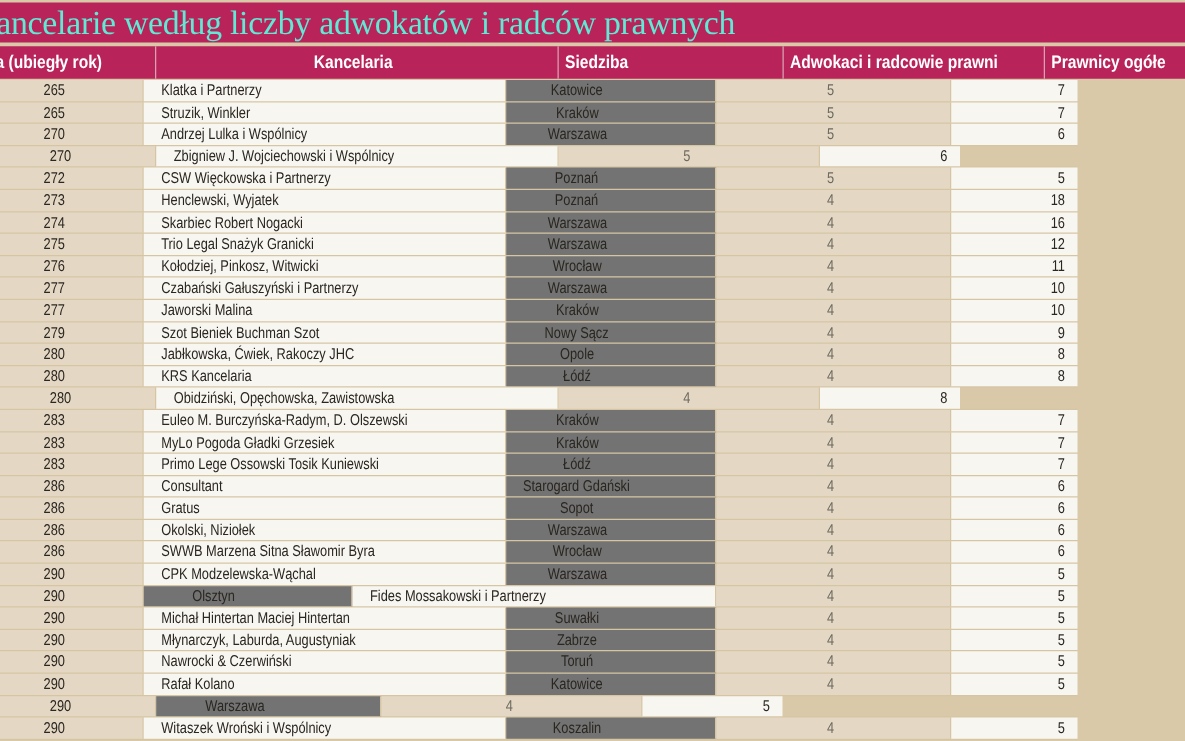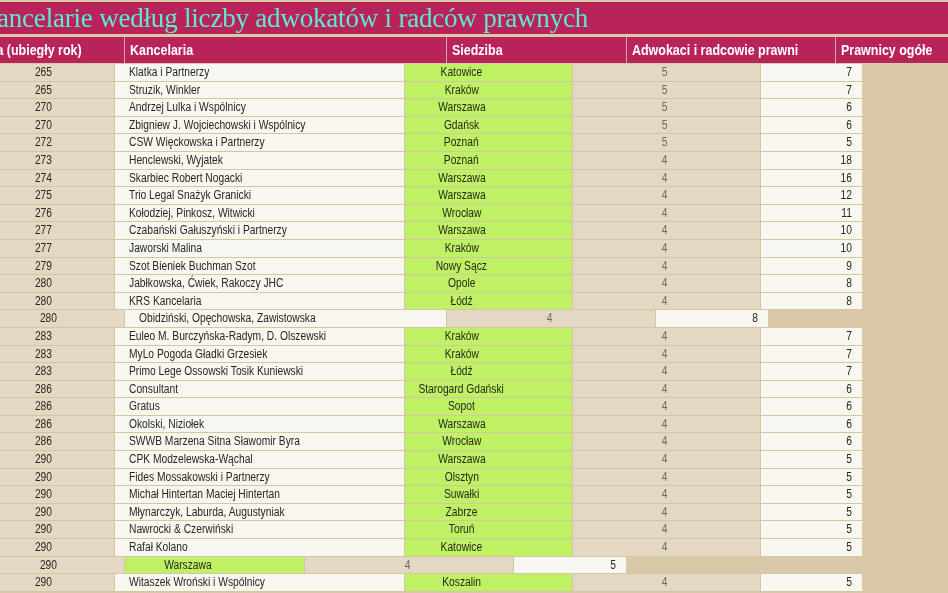--- a/index.html
+++ b/index.html
@@ -32,21 +32,21 @@
     font-size: 14.5px;
     line-height: 26px;
     white-space: nowrap;
     overflow: hidden;
     border-right: 1px solid #d7a0b3;
     padding-left: 5px;
     transform-origin: left center;
   }
   .hcell.c1 { width: 125px; padding-left: 0; }
   .hcell.c1 span { position: relative; left: -14px; }
-  .hcell.c2 { width: 322px; }
+  .hcell.c2 { width: 322px; text-align: center; }
   .hcell.c3 { width: 180px; }
   .hcell.c4 { width: 209px; }
   .hcell.c5 { width: 112px; border-right: none; }
   .hcell span { display: inline-block; transform: scaleX(0.86); transform-origin: left center; }
 
   .table {
     position: absolute; left: 0; top: 64px; width: 862px;
   }
   .row {
     display: flex; height: 16.6px;
@@ -59,21 +59,21 @@
     color: #2a2620;
     white-space: nowrap;
     overflow: hidden;
     border-right: 1px solid #d6c5a3;
   }
   .cell span { display: inline-block; transform: scaleX(0.82); }
   .cell.c1 { width: 125px; background: #e4d8c4; text-align: center; padding-right: 28px; }
   .cell.c1 span { transform-origin: center center; }
   .cell.c2 { width: 322px; background: #f8f6f1; padding-left: 14px; }
   .cell.c2 span { transform-origin: left center; }
-  .cell.c3 { width: 180px; background: #bef264; text-align: center; padding-right: 54px; }
+  .cell.c3 { width: 180px; background: #737373; text-align: center; padding-right: 54px; }
   .cell.c3 span { transform-origin: center center; }
   .cell.c4 { width: 209px; background: #e4d8c4; text-align: center; color: #6e6a60; padding-right: 4px; }
   .cell.c5 { width: 112px; background: #f8f6f1; text-align: right; padding-right: 10px; border-right: none; }
   .cell.c5 span { transform-origin: right center; }
 </style>
 </head>
 <body>
 
 <div class="title-band">
   <span>ancelarie według liczby adwokatów i radców prawnych</span>
@@ -105,21 +105,20 @@
     <div class="row">
       <div class="cell c1"><span>270</span></div>
       <div class="cell c2"><span>Andrzej Lulka i Wspólnicy</span></div>
       <div class="cell c3"><span>Warszawa</span></div>
       <div class="cell c4"><span>5</span></div>
       <div class="cell c5"><span>6</span></div>
     </div>
     <div class="row">
       <div class="cell c1"><span>270</span></div>
       <div class="cell c2"><span>Zbigniew J. Wojciechowski i Wspólnicy</span></div>
-      <div class="cell c3"><span>Gdańsk</span></div>
       <div class="cell c4"><span>5</span></div>
       <div class="cell c5"><span>6</span></div>
     </div>
     <div class="row">
       <div class="cell c1"><span>272</span></div>
       <div class="cell c2"><span>CSW Więckowska i Partnerzy</span></div>
       <div class="cell c3"><span>Poznań</span></div>
       <div class="cell c4"><span>5</span></div>
       <div class="cell c5"><span>5</span></div>
     </div>
@@ -243,22 +242,22 @@
     </div>
     <div class="row">
       <div class="cell c1"><span>290</span></div>
       <div class="cell c2"><span>CPK Modzelewska-Wąchal</span></div>
       <div class="cell c3"><span>Warszawa</span></div>
       <div class="cell c4"><span>4</span></div>
       <div class="cell c5"><span>5</span></div>
     </div>
     <div class="row">
       <div class="cell c1"><span>290</span></div>
+      <div class="cell c3"><span>Olsztyn</span></div>
       <div class="cell c2"><span>Fides Mossakowski i Partnerzy</span></div>
-      <div class="cell c3"><span>Olsztyn</span></div>
       <div class="cell c4"><span>4</span></div>
       <div class="cell c5"><span>5</span></div>
     </div>
     <div class="row">
       <div class="cell c1"><span>290</span></div>
       <div class="cell c2"><span>Michał Hintertan Maciej Hintertan</span></div>
       <div class="cell c3"><span>Suwałki</span></div>
       <div class="cell c4"><span>4</span></div>
       <div class="cell c5"><span>5</span></div>
     </div>

